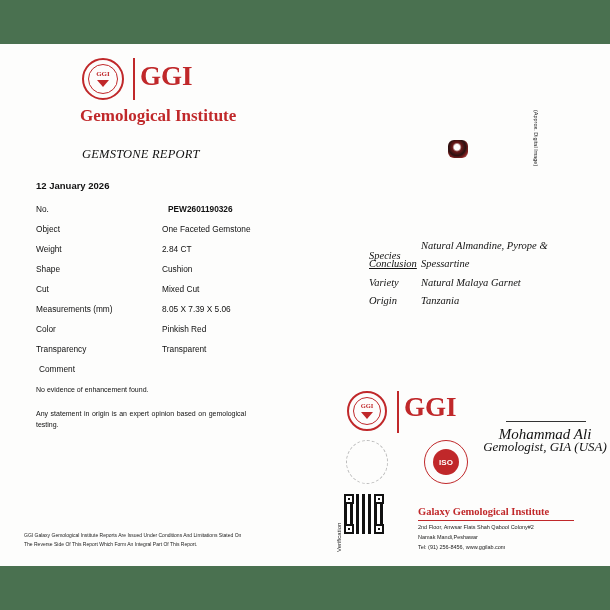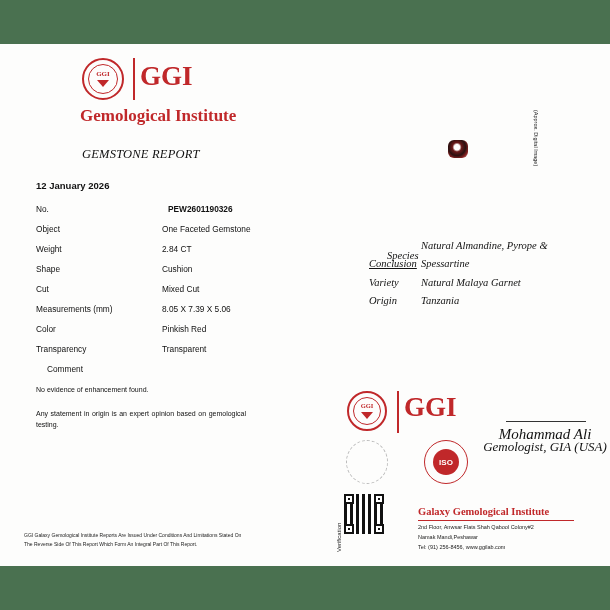--- a/index.html
+++ b/index.html
@@ -93,35 +93,35 @@
     <span class="v">8.05 X 7.39 X 5.06</span>
   </div>
   <div class="abs row" style="left:0; top:280px; width:300px; height:12px;">
     <span class="k">Color</span>
     <span class="v">Pinkish Red</span>
   </div>
   <div class="abs row" style="left:0; top:300px; width:300px; height:12px;">
     <span class="k">Transparency</span>
     <span class="v">Transparent</span>
   </div>
-  <div class="abs row" style="left:11px; top:320px; width:300px; height:12px;text-align:center;">
+  <div class="abs row" style="left:3px; top:320px; width:300px; height:12px;text-align:center;">
     <span class="k">Comment</span>
   </div>
 
   <div class="abs note" style="left:36px; top:342px;">No evidence of enhancement found.</div>
   <div class="abs note2" style="left:36px; top:364px;">Any statement in origin is an expert opinion based on gemological testing.</div>
 
   <div class="abs fine" style="left:24px; top:487px;">GGI Galaxy Gemological Institute Reports Are Issued Under Conditions And Limitations Stated On</div>
   <div class="abs fine" style="left:24px; top:496px;">The Reverse Side Of  This Report Which Form An Integral Part Of This Report.</div>
 
   <div class="abs stone" style="left:448px; top:96px;"></div>
   <div class="abs vert" style="left:539px; top:66px;">(Approx. Digital Image)</div>
 
   <div class="abs concl underline" style="left:369px; top:182px;">Conclusion</div>
-  <div class="abs concl" style="left:387px; top:206px;text-align:center;">Species</div>
+  <div class="abs concl" style="left:369px; top:206px;text-align:center;">Species</div>
   <div class="abs concl" style="left:421px; top:196px;">Natural Almandine, Pyrope &amp;</div>
   <div class="abs concl" style="left:421px; top:214px;">Spessartine</div>
   <div class="abs concl" style="left:369px; top:233px;">Variety</div>
   <div class="abs concl" style="left:421px; top:233px;">Natural Malaya Garnet</div>
   <div class="abs concl" style="left:369px; top:251px;">Origin</div>
   <div class="abs concl" style="left:421px; top:251px;font-style:italic;">Tanzania</div>
 
   <div class="abs seal" style="left:347px; top:347px; width:40px; height:40px;">
     <div class="inner">
       <span class="txt" style="font-size:6.5px;">GGI</span>

